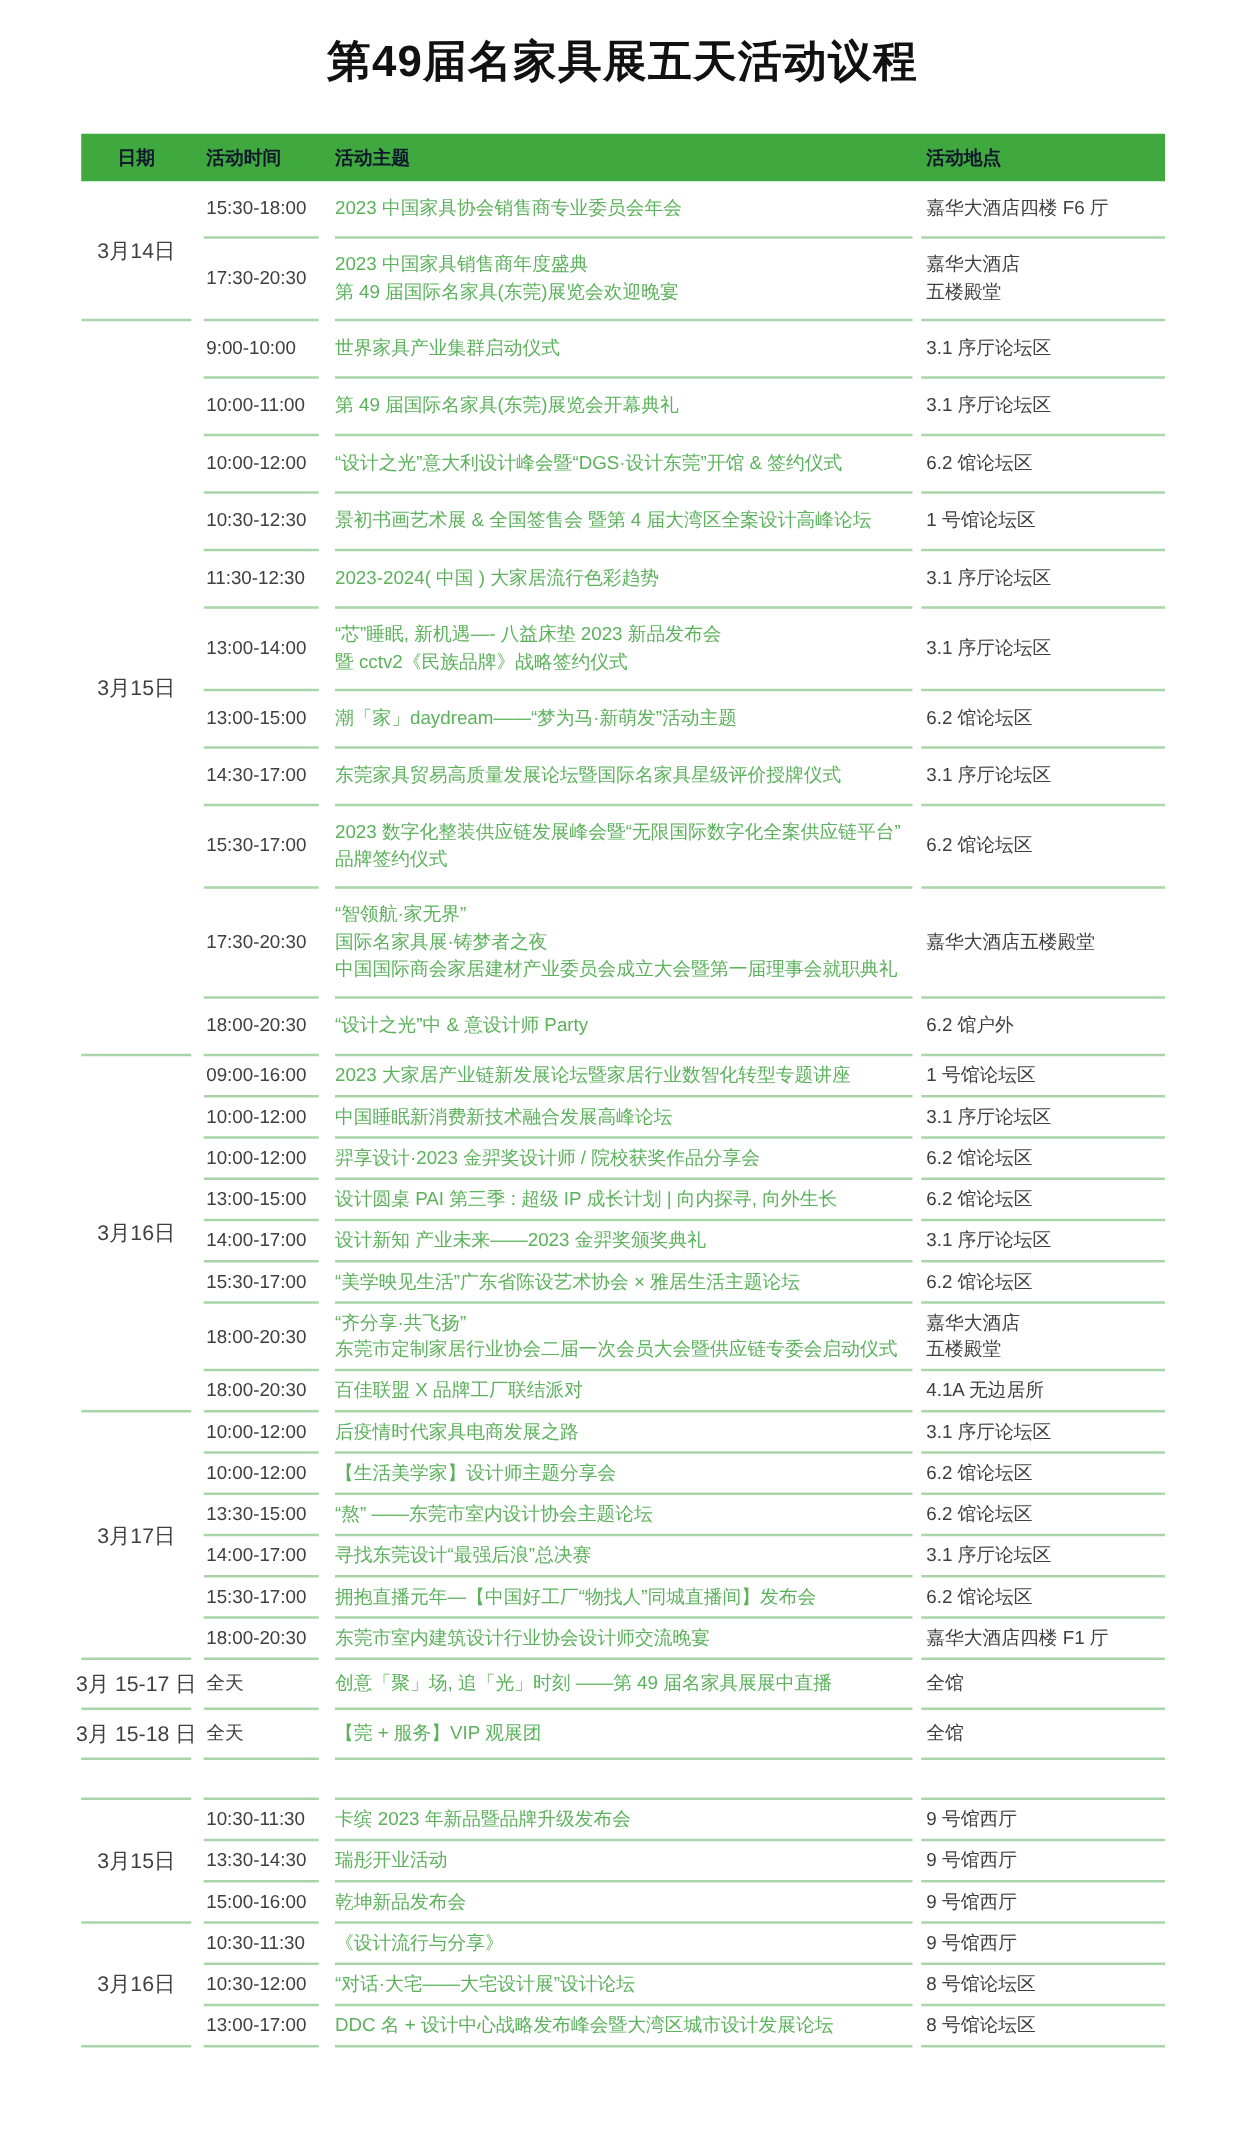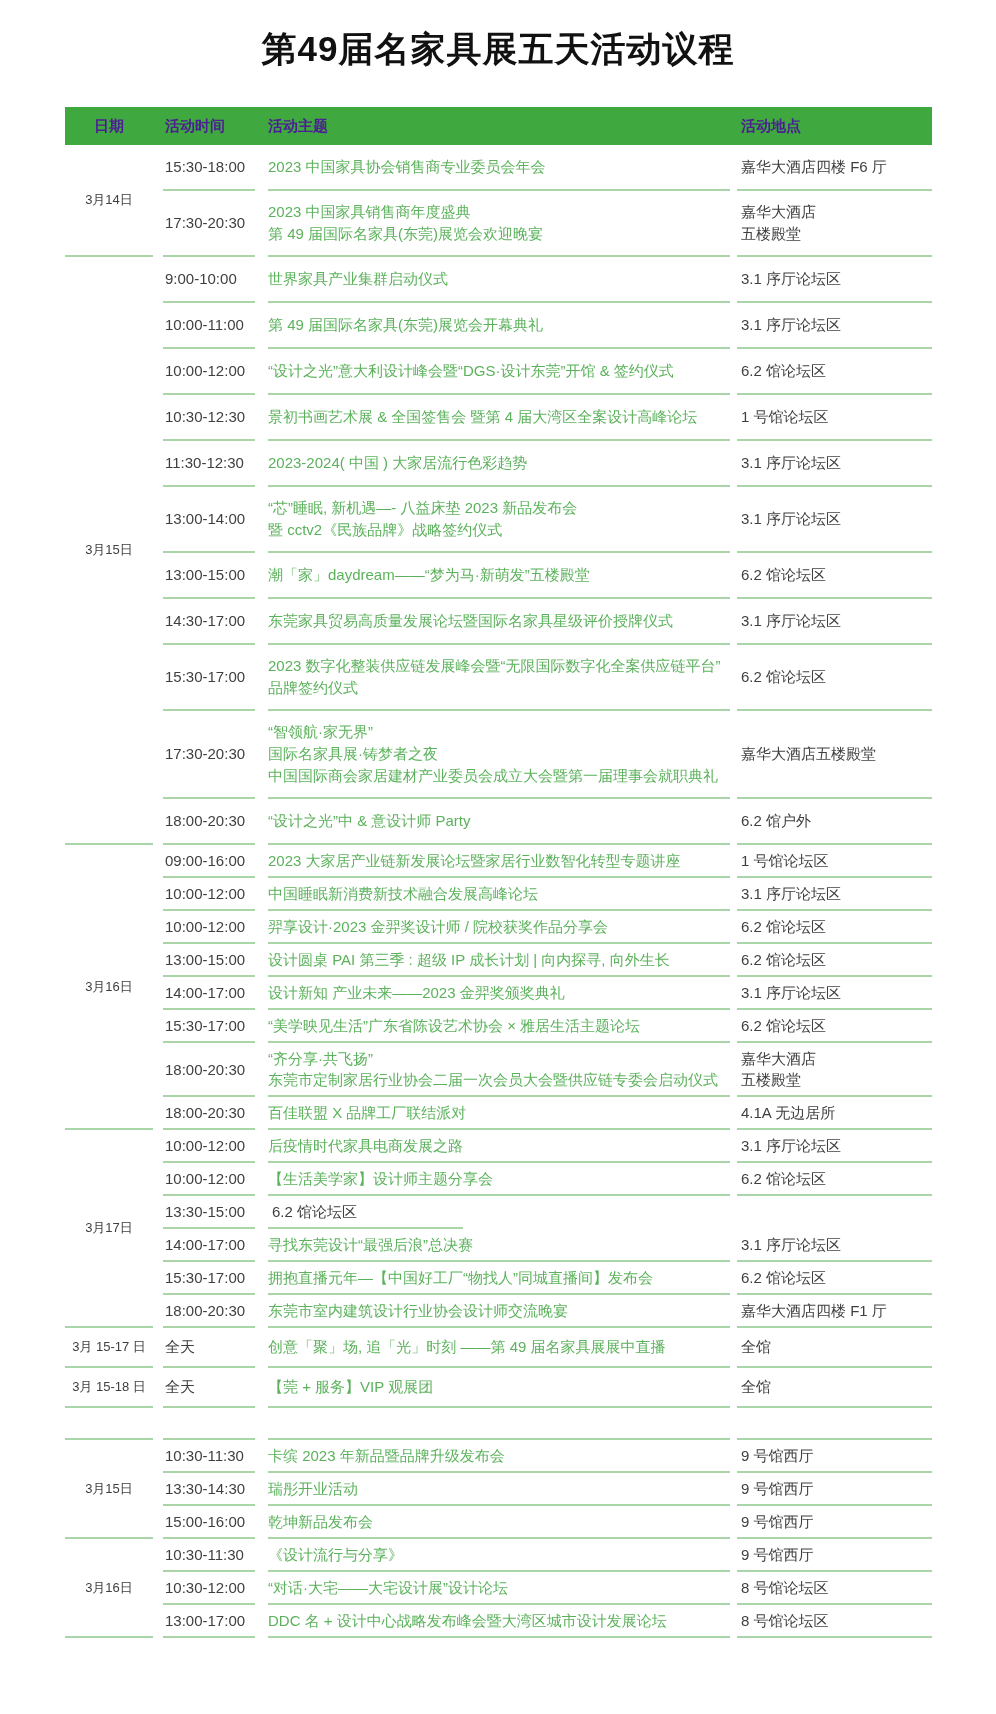--- a/index.html
+++ b/index.html
@@ -15,33 +15,33 @@
     color:var(--text);
   }
   .title{
     margin:0;padding:26px 0 0 0;height:107px;box-sizing:border-box;
     text-align:center;font-size:35px;font-weight:900;letter-spacing:1px;color:#111111;border-radius:22px;
   }
   .table{margin-left:65px;width:867px;}
   
   .thead{
     display:flex;align-items:center;height:38px;background:var(--green);
-    color:#4c1d95;font-size:15px;font-weight:bold;justify-content:flex-end;
+    color:#0f172a;font-size:15px;font-weight:bold;justify-content:flex-end;
   }
   .th-date{width:88px;margin-right:10px;text-align:center;}
   .th-time{width:92px;margin-right:13px;padding-left:2px;box-sizing:border-box;}
   .th-theme{width:462px;margin-right:7px;font-family:Liberation Serif, serif;}
   .th-venue{width:195px;padding-left:4px;box-sizing:border-box;}
   
   .group{display:flex;}
   .gdate{
     width:88px;margin-right:10px;box-sizing:border-box;
     border-bottom:2px solid var(--line);
     display:flex;align-items:center;justify-content:center;
-    font-size:13px;color:var(--text);white-space:nowrap;
+    font-size:17px;color:var(--text);white-space:nowrap;
   }
   .grows{width:769px;display:flex;flex-direction:column;}
   .row{display:flex;align-items:stretch;}
   .c{
     box-sizing:border-box;border-bottom:2px solid var(--line);
     display:flex;flex-direction:column;justify-content:center;
     font-size:15px;
   }
   .ctime{width:92px;margin-right:13px;padding-left:2px;white-space:nowrap;}
   .ctheme{width:462px;margin-right:7px;color:var(--theme);}
@@ -170,21 +170,21 @@
               </div>
               <div class="c cvenue">
                 <div class="tline">3.1 序厅论坛区</div>
               </div>
             </div>
             <div class="row loose">
               <div class="c ctime">
                 <div class="tline">13:00-15:00</div>
               </div>
               <div class="c ctheme">
-                <div class="tline">潮「家」daydream——“梦为马·新萌发”五楼殿堂</div>
+                <div class="tline">潮「家」daydream——“梦为马·新萌发”活动主题</div>
               </div>
               <div class="c cvenue">
                 <div class="tline">6.2 馆论坛区</div>
               </div>
             </div>
             <div class="row loose">
               <div class="c ctime">
                 <div class="tline">14:30-17:00</div>
               </div>
               <div class="c ctheme">
@@ -348,20 +348,23 @@
               <div class="c ctheme">
                 <div class="tline">【生活美学家】设计师主题分享会</div>
               </div>
               <div class="c cvenue">
                 <div class="tline">6.2 馆论坛区</div>
               </div>
             </div>
             <div class="row dense">
               <div class="c ctime">
                 <div class="tline">13:30-15:00</div>
+              </div>
+              <div class="c ctheme">
+                <div class="tline">“熬” ——东莞市室内设计协会主题论坛</div>
               </div>
               <div class="c cvenue">
                 <div class="tline">6.2 馆论坛区</div>
               </div>
             </div>
             <div class="row dense">
               <div class="c ctime">
                 <div class="tline">14:00-17:00</div>
               </div>
               <div class="c ctheme">

